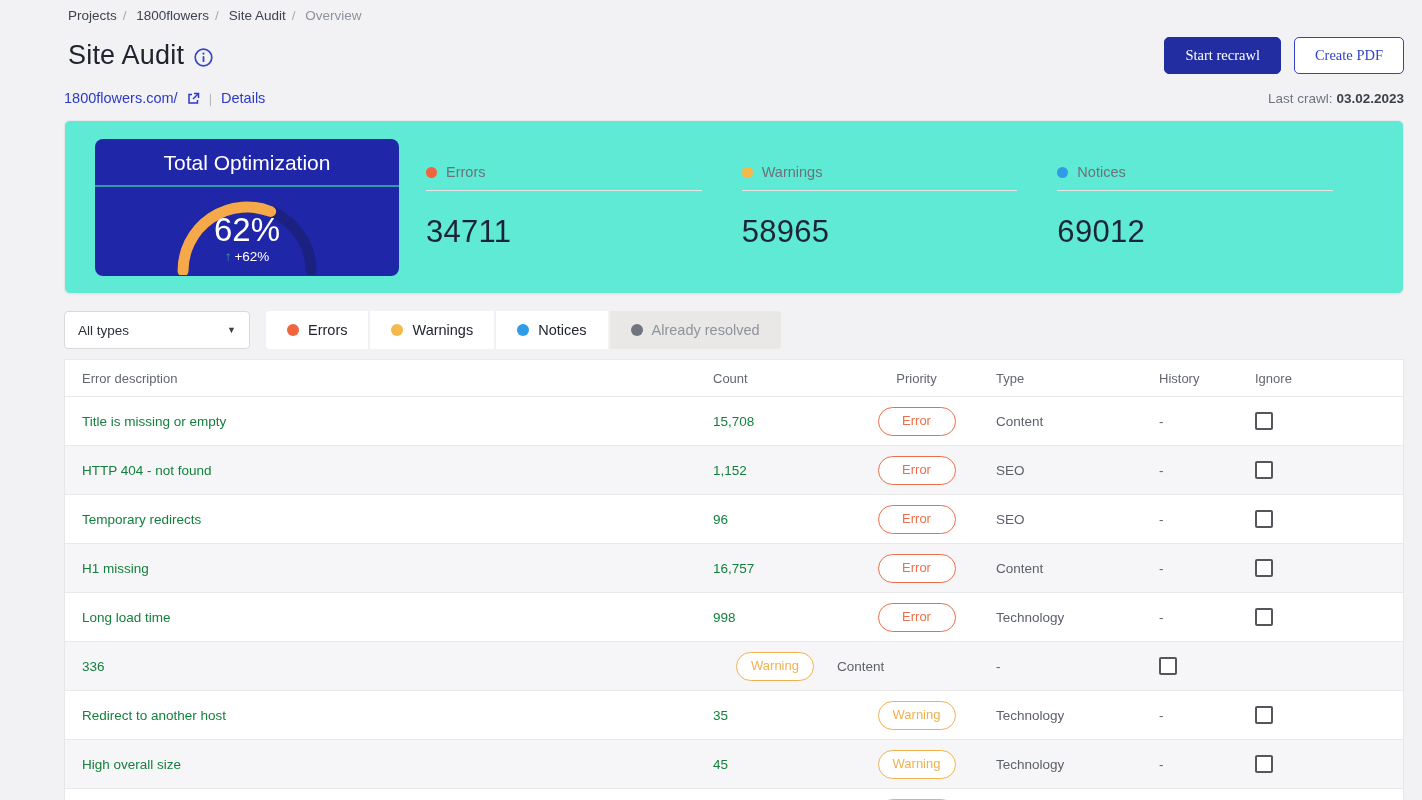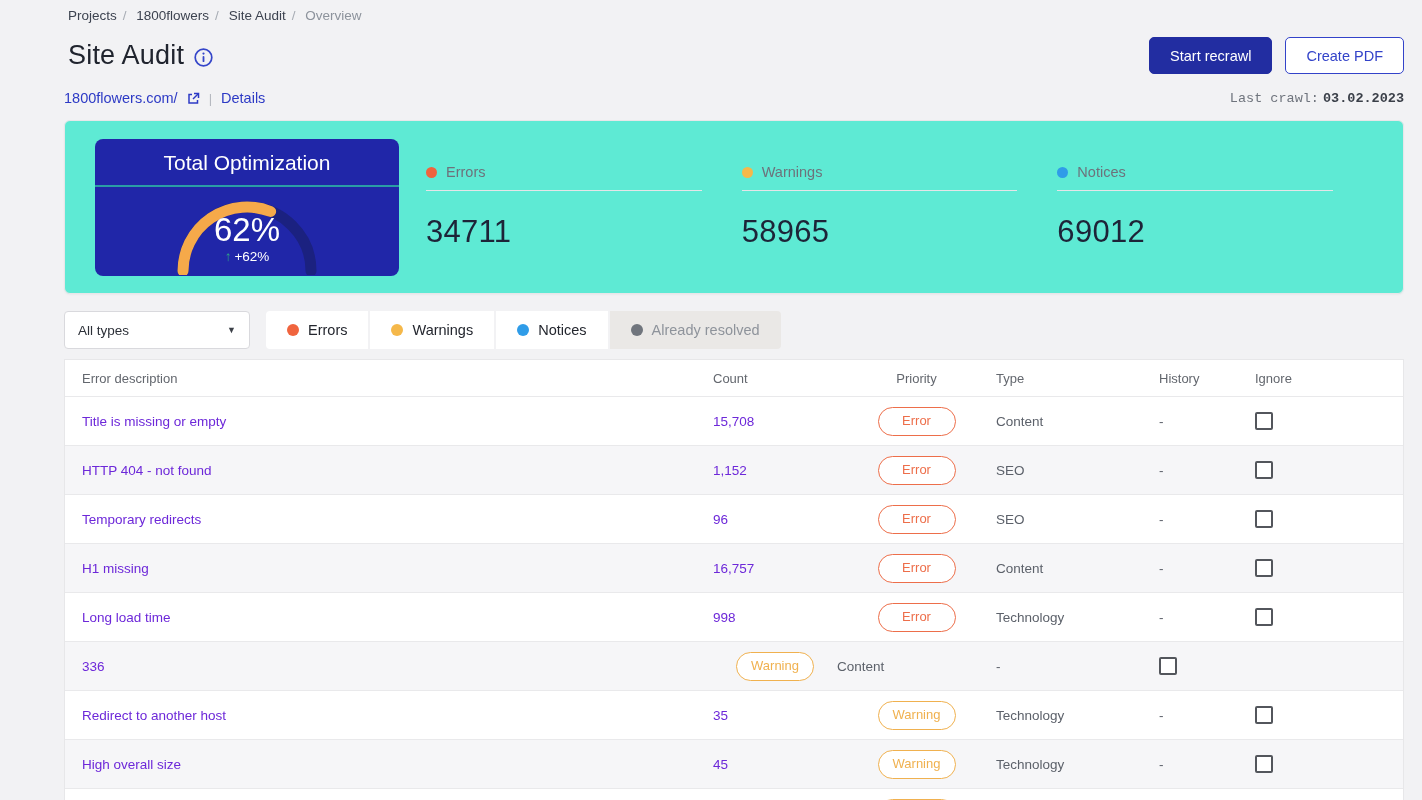--- a/index.html
+++ b/index.html
@@ -18,31 +18,31 @@
   .crumb.current .crumb-link { color: #8d939c; cursor: default; }
   .crumb .sep { color: #a7acb4; margin: 0 6px; }
   .crumb:last-child .sep { display: none; }
 
   
   .title-row { display: flex; justify-content: space-between; align-items: center; margin: 0 0 16px 4px; }
   .title-wrap { display: flex; align-items: center; gap: 10px; }
   h1.page-title { font-size: 27px; font-weight: 400; color: #20242e; letter-spacing: 0.2px; }
   .info-icon { width: 19px; height: 19px; display: inline-block; margin-top: 3px; cursor: pointer; }
   .actions { display: flex; gap: 13px; }
-  .btn { height: 37px; border-radius: 5px; font-size: 14.5px; font-family: Liberation Sans, sans-serif; cursor: pointer; padding: 0 20px; }
+  .btn { height: 37px; border-radius: 5px; font-size: 14.5px; font-family: Liberation Serif, serif; cursor: pointer; padding: 0 20px; }
   .btn-primary { background: #222da1; border: 1px solid #222da1; color: #ffffff; }
   .btn-secondary { background: #ffffff; border: 1px solid #3343c9; color: #3343c9; }
 
   
   .site-row { display: flex; justify-content: space-between; align-items: center; margin-bottom: 14px; }
   .site-links { display: flex; align-items: center; gap: 9px; font-size: 14.5px; }
   .site-links a { color: #2d3ac5; text-decoration: none; cursor: pointer; }
   .ext-icon { width: 13px; height: 13px; display: inline-block; cursor: pointer; }
   .pipe { color: #b4b8bf; font-size: 13px; }
-  .last-crawl { font-size: 13.5px; color: #6f747d; font-family: Liberation Mono, monospace; }
+  .last-crawl { font-size: 13.5px; color: #6f747d; }
   .last-crawl b { color: #3a3f48; font-weight: 700; margin-left: 4px; }
 
   
   .summary-card {
     background: #5eead4; border: 1px solid #e7e7e9; border-radius: 6px;
     box-shadow: 0 1px 2px rgba(20,25,40,0.04);
     height: 174px; display: flex; padding: 18px 30px; margin-bottom: 17px;
   }
   .gauge-card {
     width: 304px; height: 137px; flex: 0 0 304px;
@@ -86,21 +86,21 @@
   .thead, .trow {
     display: grid;
     grid-template-columns: 631px 124px 159px 163px 96px 1fr;
     align-items: center; padding-left: 17px;
   }
   .thead { height: 36px; font-size: 13px; color: #63676e; }
   .thead .hcell { text-align: left; }
   .thead .hcell.center { text-align: center; }
   .trow { height: 49px; border-top: 1px solid #e9e9eb; font-size: 13.5px; }
   .trow.alt { background: #f6f6f8; }
-  .cell.desc, .cell.count { color: #6d28d9; text-decoration: none; cursor: pointer; }
+  .cell.desc, .cell.count { color: #15803d; text-decoration: none; cursor: pointer; }
   .cell.type, .cell.hist { color: #5c616a; }
   .cell.pri { text-align: center; }
   .pill {
     display: inline-block; width: 78px; height: 29px; line-height: 26px;
     border-radius: 15px; font-size: 13px; text-align: center; background: #fff;
   }
   .pill-error { color: #ed6e4a; border: 1.5px solid #ed6e4a; }
   .pill-warning { color: #f0b14f; border: 1.5px solid #f0b14f; }
   .checkbox {
     width: 18px; height: 18px; display: inline-block; vertical-align: middle;

